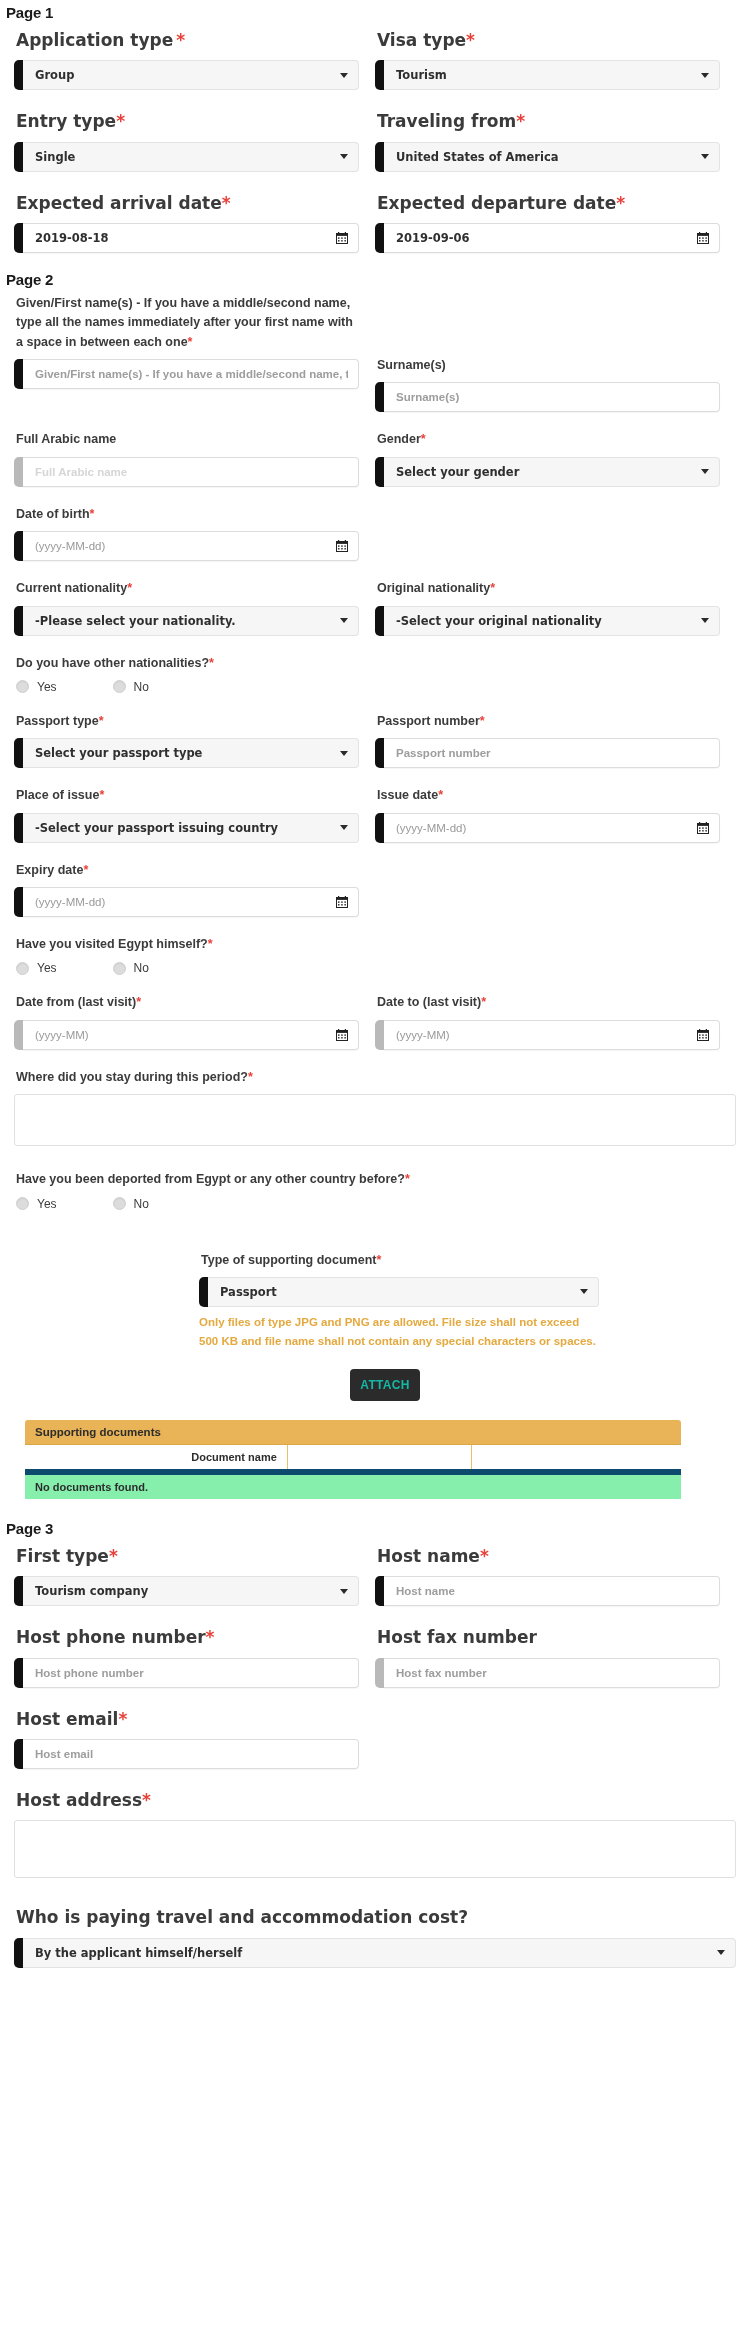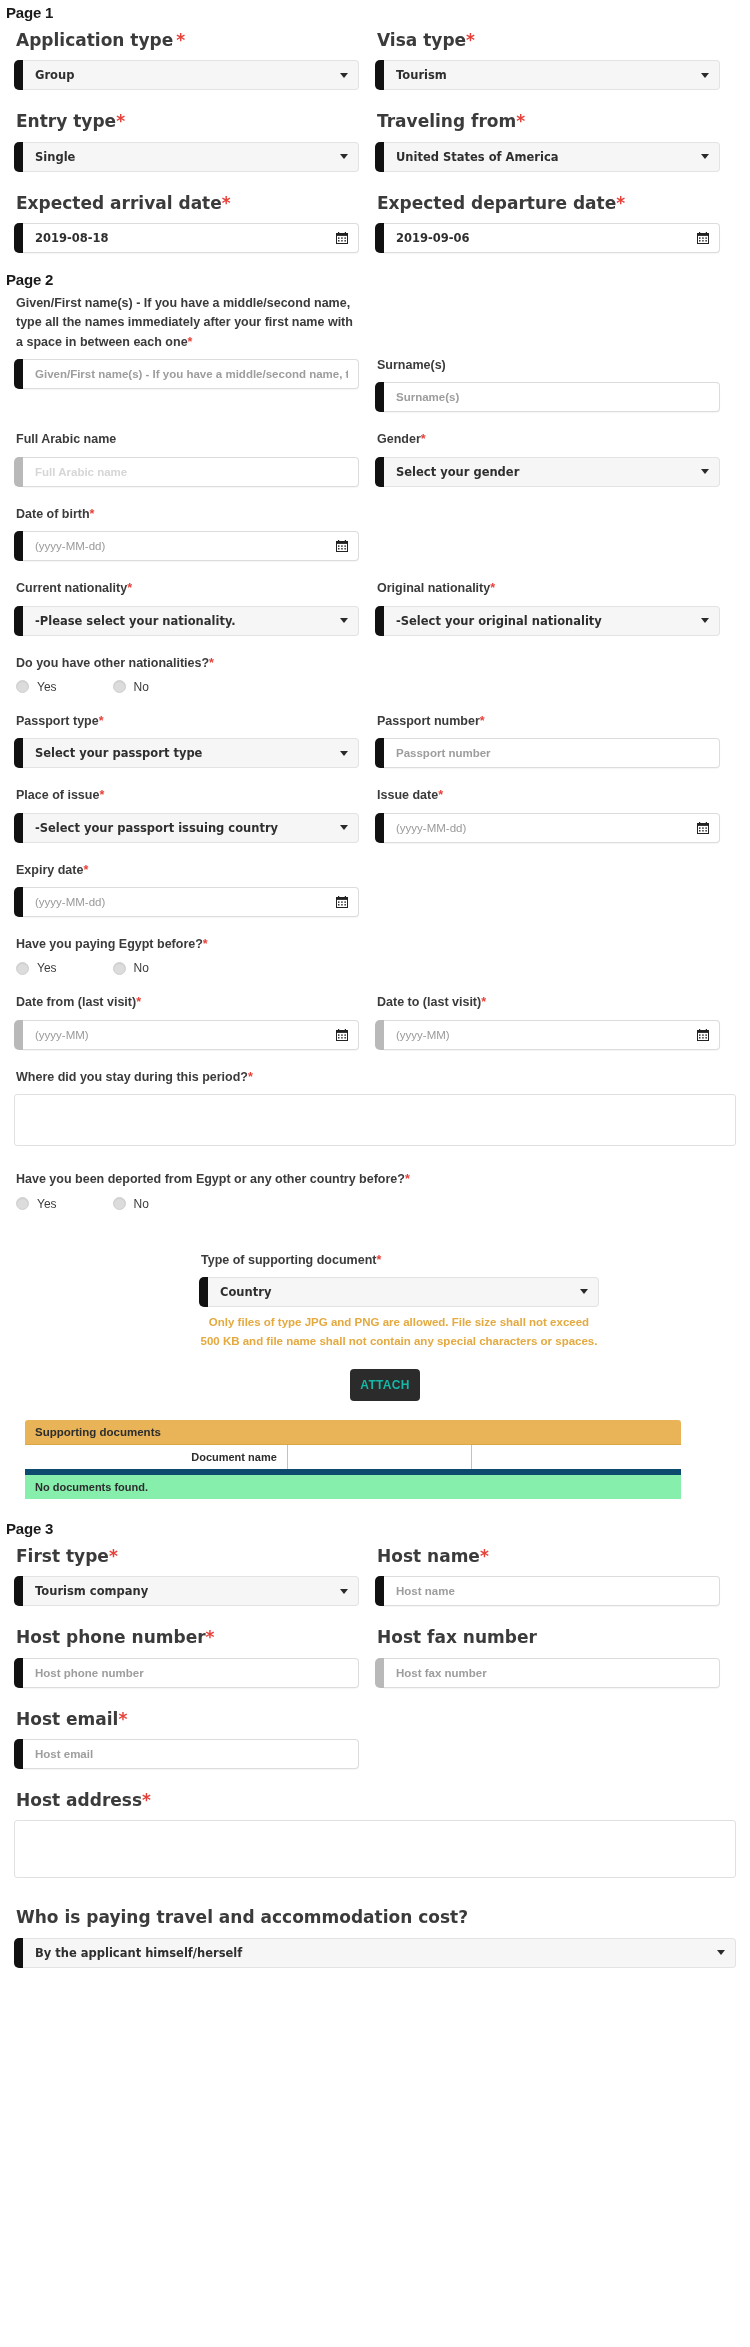--- a/index.html
+++ b/index.html
@@ -176,21 +176,20 @@
     flex-direction:column;
     align-items:center;
   }
   .doc-field{
     width:400px;
     margin-left:48px;
   }
   .doc-note{
     width:400px;
     margin-left:48px;
-    text-align:center;
     color:#e4a93f;
     font-family:"Liberation Sans", sans-serif;
     font-weight:bold;
     font-size:11.5px;
     line-height:1.65;
     margin-top:6px;
   }
   .attach-wrap{
     width:100%;
     display:flex;
@@ -590,21 +589,21 @@
             </div>
           </div>
         </div>
       </div>
       <div class="col empty"></div>
     </div>
 
     <div class="row">
       <div class="col full">
         <div class="field">
-          <label class="lbl"><span>Have you paying Egypt before?</span><span class="req">*</span></label>
+          <label class="lbl"><span>Have you visited Egypt himself?</span><span class="req">*</span></label>
           <div class="radios">
             <div class="radio-item">
               <span class="radio-dot"></span>
               <span class="radio-label">Yes</span>
             </div>
             <div class="radio-item">
               <span class="radio-dot"></span>
               <span class="radio-label">No</span>
             </div>
           </div>
@@ -692,21 +691,21 @@
       </div>
     </div>
 
     <div class="doc-block">
       <div class="doc-inner">
         <div class="doc-field">
           <label class="lbl"><span>Type of supporting document</span><span class="req">*</span></label>
           <div class="ctrl">
             <div class="accent"></div>
             <div class="box">
-              <span class="val">Country</span>
+              <span class="val">Passport</span>
               <span class="caret"></span>
             </div>
           </div>
         </div>
         <div class="doc-note">Only files of type JPG and PNG are allowed. File size shall not exceed 500 KB and file name shall not contain any special characters or spaces.</div>
         <div class="attach-wrap">
           <button class="attach-btn">ATTACH</button>
         </div>
       </div>
     </div>

